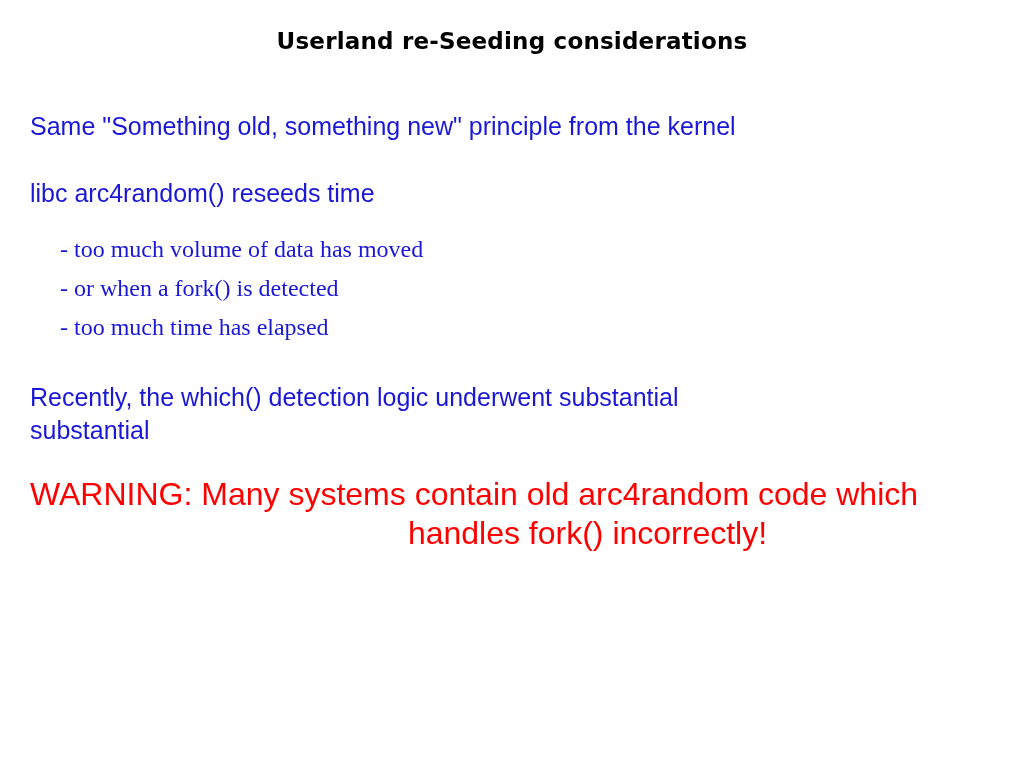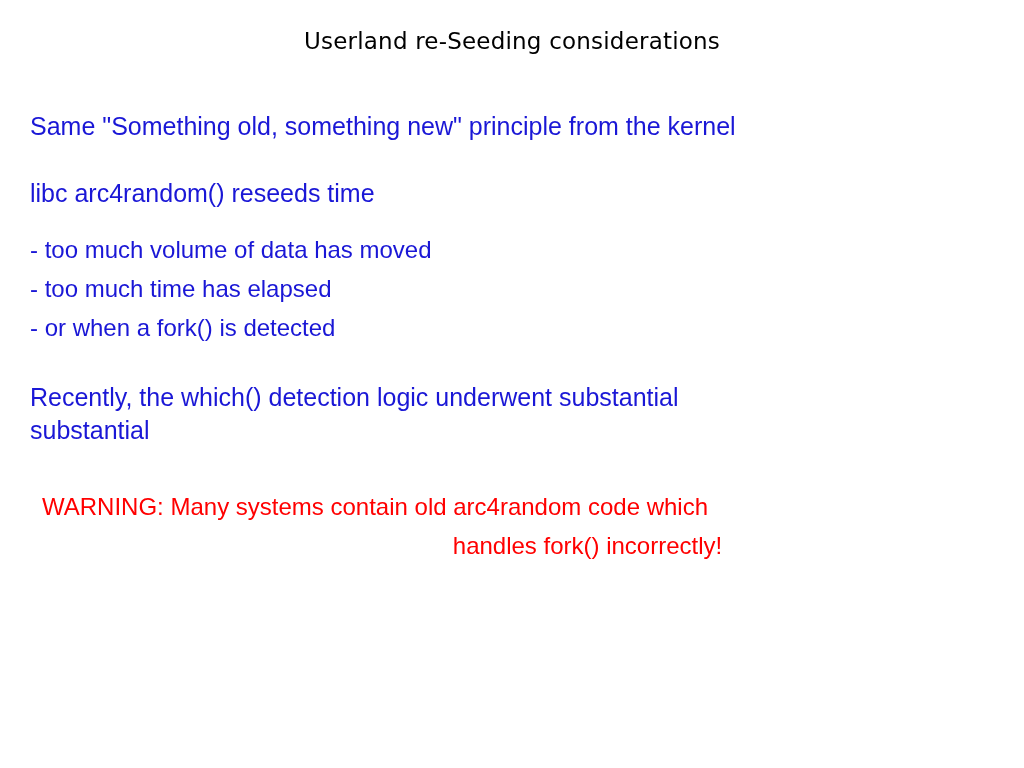--- a/index.html
+++ b/index.html
@@ -19,21 +19,21 @@
     height: 768px;
     box-sizing: border-box;
   }
   .slide-title {
     position: absolute;
     top: 28px;
     left: 0;
     width: 1024px;
     text-align: center;
     font-family: "DejaVu Sans", sans-serif;
-    font-weight: normal;
+    font-weight: bold;
     font-size: 23px;
     color: #000000;
     letter-spacing: 0.2px;
   }
   .body-block {
     position: absolute;
     left: 30px;
     top: 110px;
     width: 960px;
   }
@@ -57,31 +57,32 @@
   .gap-sm {
     height: 20px;
   }
   .bullets {
     margin: 0;
     padding: 0;
     list-style: none;
   }
   .bullets li {
     color: #1a17d6;
-    font-family: Liberation Sans, sans-serif;
+    font-family: Liberation Serif, serif;
     font-size: 24px;
     line-height: 39px;
+    margin-left: 30px;
     white-space: pre;
   }
   .warning {
     color: #ff0000;
     font-family: "Liberation Sans", sans-serif;
-    font-size: 24px;
+    font-size: 32px;
     line-height: 39px;
-    margin: 12px;
+    margin: 0;
   }
   .warning .line {
     display: block;
     white-space: pre;
   }
   .warning .indented {
     padding-left: 155px;
     text-align: center;
   }
 </style>
@@ -99,22 +100,22 @@
     </p>
 
     <div class="gap-lg"></div>
 
     <p class="para">libc arc4random() reseeds time</p>
 
     <div class="gap-sm"></div>
 
     <ul class="bullets">
       <li>- too much volume of data has moved</li>
+      <li>- or when a fork() is detected</li>
       <li>- too much time has elapsed</li>
-      <li>- or when a fork() is detected</li>
     </ul>
 
     <div class="gap-lg"></div>
 
     <p class="para">
       <span class="line">Recently, the which() detection logic underwent substantial</span>
       <span class="line">substantial</span>
     </p>
 
     <div class="gap-md"></div>

